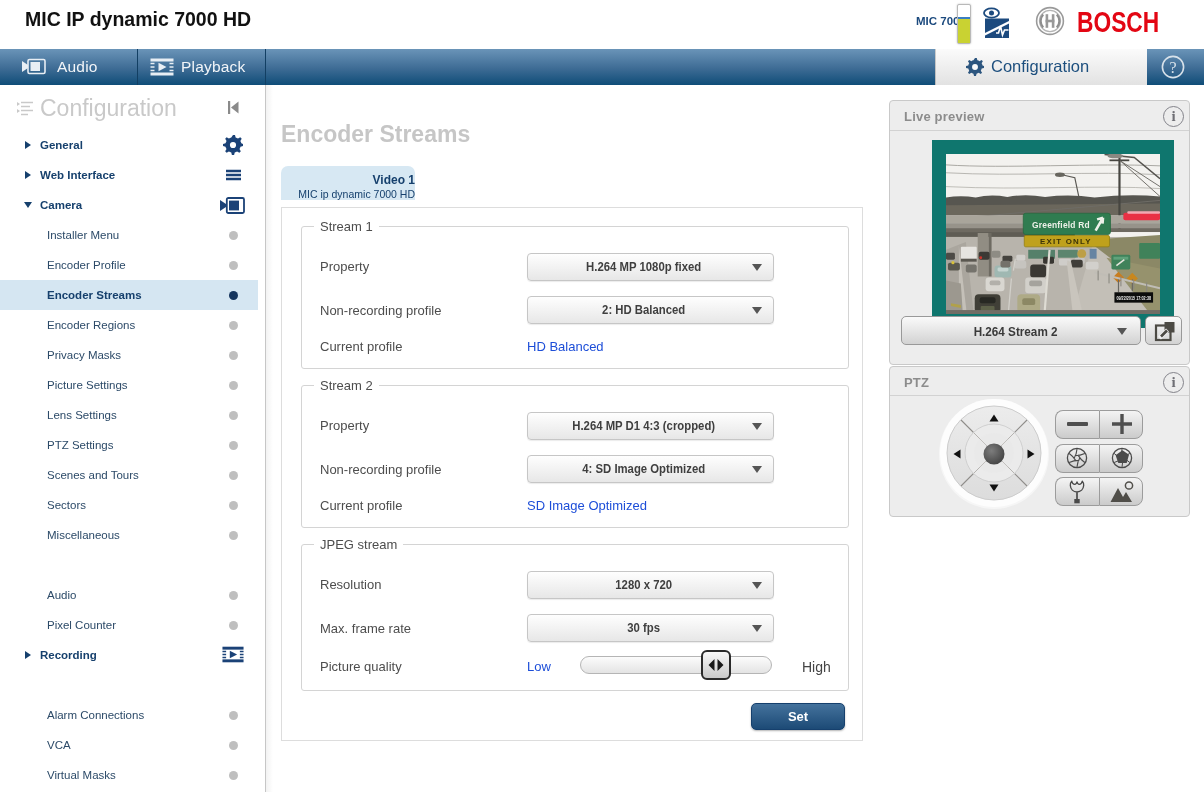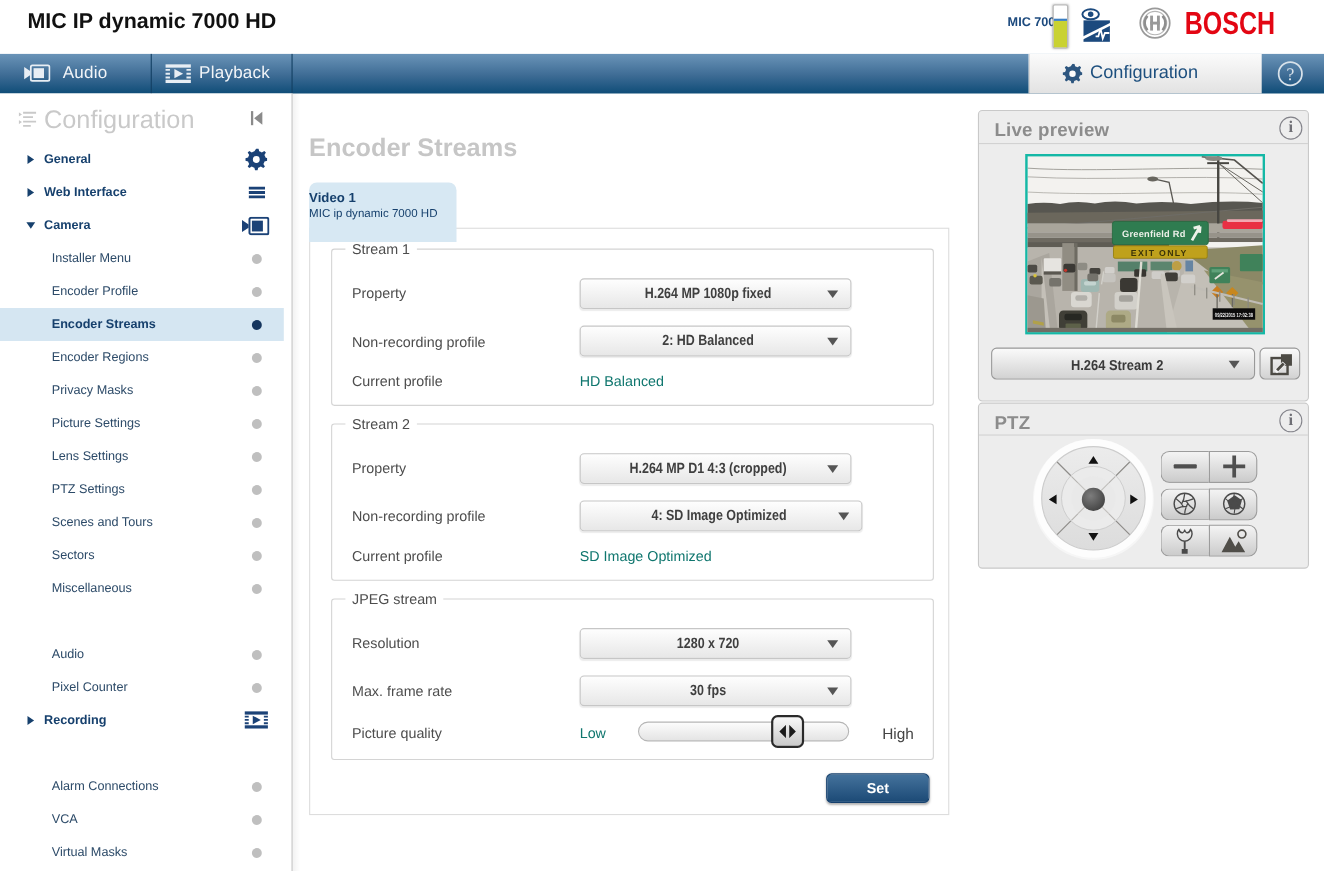--- a/index.html
+++ b/index.html
@@ -30,38 +30,38 @@
 .mrow .t1{position:absolute;left:40px;top:9px;font-size:11.5px;font-weight:bold;color:#16406d;}
 .mrow .t2{position:absolute;left:47px;top:9px;font-size:11.5px;color:#2c4a68;}
 .arr-r{position:absolute;left:25px;top:11px;width:0;height:0;border-left:6px solid #16406d;border-top:4px solid transparent;border-bottom:4px solid transparent;}
 .arr-d{position:absolute;left:24px;top:12px;width:0;height:0;border-top:6px solid #16406d;border-left:4px solid transparent;border-right:4px solid transparent;}
 .dot{position:absolute;left:229px;top:11px;width:9px;height:9px;border-radius:50%;background:#bfbfbf;}
 .dot.sel{background:#15355e;}
 .selrow{background:#d5e6f2;}
 
 
 .rpanel{position:absolute;left:889px;width:301px;background:#ededed;border:1px solid #c9c9c9;border-radius:4px;box-sizing:border-box;}
-.rphead{position:absolute;left:14px;top:8px;font-size:17px;letter-spacing:0.2px;font-weight:bold;color:#8c8c8c;}
+.rphead{position:absolute;left:14px;top:8px;font-size:13px;letter-spacing:0.2px;font-weight:bold;color:#8c8c8c;}
 .iicon{position:absolute;right:5px;top:5px;width:19px;height:19px;border:1.5px solid #83838a;border-radius:50%;color:#6f6f75;text-align:center;font-family:"Liberation Serif",serif;font-size:15px;font-weight:bold;line-height:19px;}
 .rpsep{position:absolute;left:0;width:100%;height:1px;background:#d2d2d2;}
 #pvdrop{position:absolute;left:11px;top:215px;width:240px;height:29px;border:1px solid #999;border-radius:5px;background:linear-gradient(#fafafa,#d2d2d2);box-sizing:border-box;}
 #pvdrop span{display:block;text-align:center;font-size:13px;font-weight:bold;color:#3a3a3a;margin-top:7px;padding-right:12px;transform:scaleX(0.9);}
 #pvdrop .darr{top:11px;right:13px;}
 #pvbtn{position:absolute;left:255px;top:215px;width:37px;height:29px;border:1px solid #999;border-radius:5px;background:linear-gradient(#fafafa,#d2d2d2);box-sizing:border-box;}
 .pbtn{position:absolute;width:44px;height:29px;border:1px solid #9c9c9c;background:linear-gradient(#f4f4f4,#cbcbcb);box-sizing:border-box;}
 .pbl{border-radius:8px 0 0 8px;border-right:none;}
 .pbr{border-radius:0 8px 8px 0;border-left:1px solid #9c9c9c;}
 
 
-#vtab{position:absolute;left:281px;top:166px;width:134px;height:54px;background:#d7e8f3;border-radius:7px 7px 0 0;text-align:left;z-index:3;}
+#vtab{position:absolute;left:281px;top:166px;width:134px;height:34px;background:#d7e8f3;border-radius:7px 7px 0 0;text-align:right;z-index:3;}
 #panel{position:absolute;left:281px;top:207px;width:582px;height:534px;background:#fff;border:1px solid #ddd;border-top:1px solid #ddd;box-sizing:border-box;}
 .fs{position:absolute;left:19px;width:548px;border:1px solid #d4d4d4;border-radius:3px;box-sizing:border-box;}
 .fs .lg{position:absolute;left:12px;top:-8px;font-size:13px;color:#4d4d4d;background:#fff;padding:0 6px;}
 .flabel{position:absolute;left:18px;font-size:13px;color:#4d4d4d;}
-.fval{position:absolute;left:225px;font-size:13px;color:#0f766e;}
+.fval{position:absolute;left:225px;font-size:13px;color:#1d4ed8;}
 .drop{position:absolute;left:225px;width:245px;height:26px;border:1px solid #c6c6c6;border-radius:4px;background:linear-gradient(#fefefe,#e7e7e7);box-shadow:0 1px 1px rgba(0,0,0,.08);}
 .drop span{display:block;text-align:center;font-size:13.5px;font-weight:bold;color:#3f3f3f;margin-top:5px;padding-right:13px;transform:scaleX(0.84);transform-origin:114px 50%;}
 .darr{position:absolute;right:11px;top:10px;width:0;height:0;border-top:7px solid #555;border-left:5px solid transparent;border-right:5px solid transparent;}
 #sltrack{position:absolute;left:278px;top:111px;width:192px;height:18px;border:1px solid #b5b5b5;border-radius:9px;background:linear-gradient(#fcfcfc,#e4e4e4);box-sizing:border-box;}
 #slhandle{position:absolute;left:399px;top:105px;width:30px;height:30px;border:2px solid #2a2a2a;border-radius:6px;background:linear-gradient(#f8f8f8,#c9c9c9);text-align:center;box-sizing:border-box;}
 #setbtn{position:absolute;left:469px;top:495px;width:94px;height:27px;border-radius:5px;background:linear-gradient(#44729c,#1c4a76);border:1px solid #16406d;box-sizing:border-box;color:#fff;font-size:13px;font-weight:bold;text-align:center;line-height:25px;box-shadow:0 1px 2px rgba(0,0,0,.3);}
 </style>
 </head>
 <body>
 <div id="page">
@@ -266,21 +266,21 @@
       <div class="fval" style="top:112px;">HD Balanced</div>
     </div>
     <div class="fs" style="top:177px;height:143px;">
           <span class="lg">Stream 2</span>
       <div class="flabel" style="top:32px;">Property</div>
       <div class="drop" style="top:26px;">
             <span>H.264 MP D1 4:3 (cropped)</span>
             <i class="darr"></i>
           </div>
       <div class="flabel" style="top:76px;">Non-recording profile</div>
-      <div class="drop" style="top:69px;padding-left:10px;">
+      <div class="drop" style="top:69px;">
             <span>4: SD Image Optimized</span>
             <i class="darr"></i>
           </div>
       <div class="flabel" style="top:112px;">Current profile</div>
       <div class="fval" style="top:112px;">SD Image Optimized</div>
     </div>
     <div class="fs" style="top:336px;height:147px;">
           <span class="lg">JPEG stream</span>
       <div class="flabel" style="top:32px;">Resolution</div>
       <div class="drop" style="top:26px;">
@@ -303,21 +303,21 @@
       <div class="abs" style="left:500px;top:114px;font-size:14px;color:#444;">High</div>
     </div>
     <div id="setbtn">Set</div>
   </div>
 </div>
 
 <div class="rpanel" style="top:100px;height:265px;">
   <div class="rphead">Live preview</div>
   <div class="iicon">i</div>
   <div class="rpsep" style="top:29px;"></div>
-  <div class="abs" style="left:42px;top:39px;width:218px;height:164px;background:#14b8a6;padding:0;">
+  <div class="abs" style="left:42px;top:39px;width:218px;height:164px;background:#0f766e;padding:12px;">
     <svg width="214" height="160" viewBox="0 0 216 162" preserveAspectRatio="none" style="display:block;margin:2px;">
       <rect x="0" y="0" width="216" height="162" fill="#f3f2ef"></rect>
       <g>
 
       <path d="M0 11 C60 15 150 9 216 12" stroke="#96948e" stroke-width="0.8" fill="none"></path>
       <path d="M0 19 C70 23 150 17 216 21" stroke="#9d9b95" stroke-width="0.7" fill="none"></path>
       <path d="M0 33 C80 37 150 31 216 35" stroke="#a8a6a0" stroke-width="0.7" fill="none"></path>
       <path d="M0 54 C60 58 140 50 216 55" stroke="#8a8882" stroke-width="0.8" fill="none"></path>
 
       <path d="M117 21 L130 24 L138 62" stroke="#5a5853" stroke-width="1.2" fill="none"></path>

